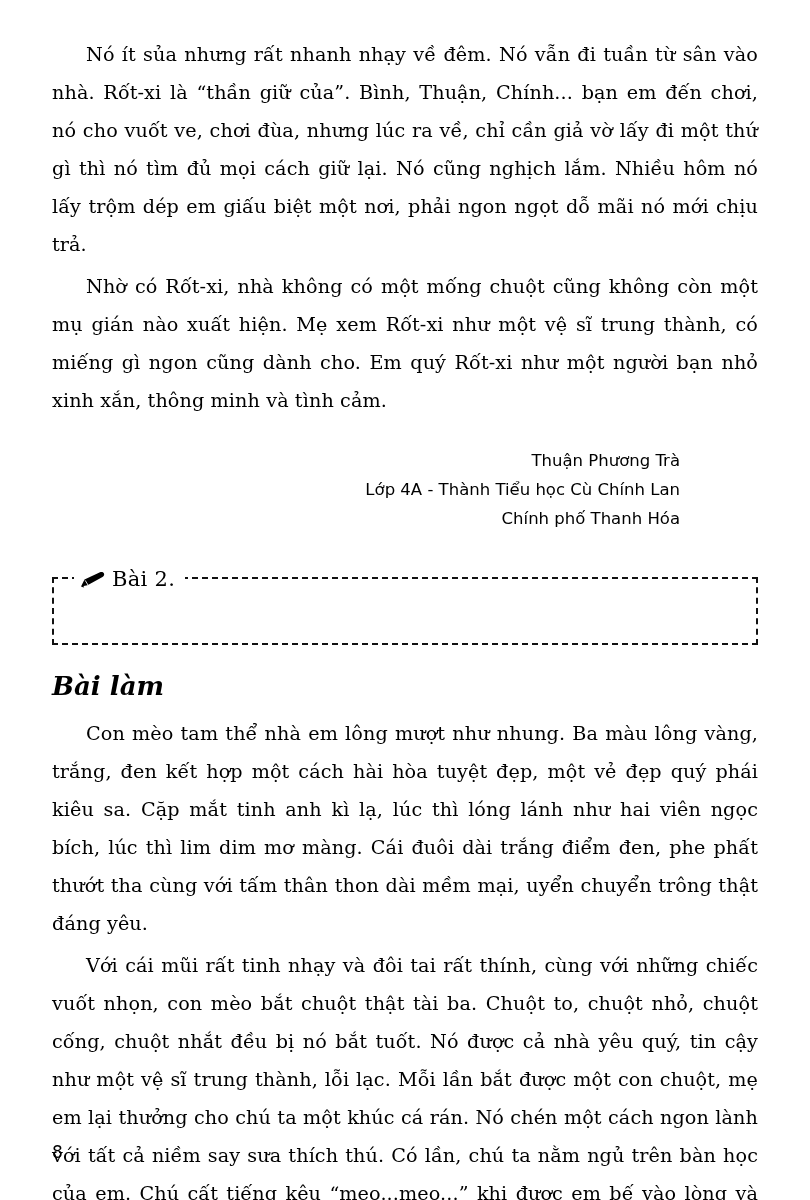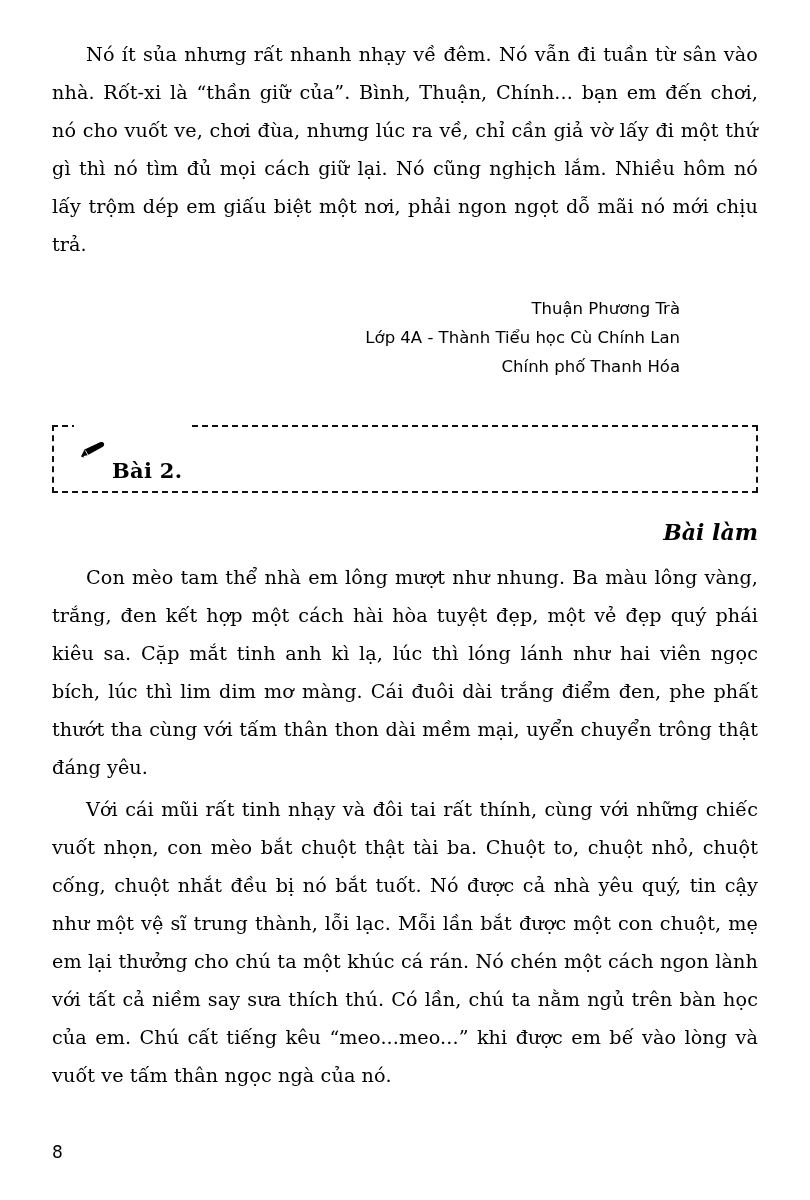--- a/index.html
+++ b/index.html
@@ -67,69 +67,69 @@
     top: 0px;
     background: #ffffff;
     padding: 0 10px 0 6px;
     display: flex;
     align-items: center;
     gap: 6px;
     z-index: 3;
   }
   .exercise-label .title {
     font-family: "DejaVu Serif", serif;
-    font-weight: bold;
+    font-weight: normal;
     font-size: 21px;
     letter-spacing: 0.3px;
-    margin-top: 43px;
   }
   .pencil-icon {
     display: inline-block;
     width: 26px;
     height: 20px;
     position: relative;
     top: 1px;
   }
   .exercise-title {
     position: absolute;
     left: 0;
     right: 0;
     top: 36px;
     text-align: center;
     font-family: "DejaVu Serif", serif;
     font-weight: bold;
     font-size: 19.5px;
   }
   .bailam {
     margin-top: 24px;
-    text-align: right;
+    text-align: left;
     font-family: "DejaVu Serif", serif;
     font-weight: bold;
     font-style: italic;
-    font-size: 22px;
+    font-size: 26px;
   }
   .section-body {
     margin-top: 14px;
   }
   .page-number {
     position: absolute;
     left: 52px;
     bottom: 38px;
     font-family: "DejaVu Sans", sans-serif;
     font-size: 17px;
   }
 </style>
 </head>
 <body>
 
 <div class="page">
 
   <div>
     <p class="body-text indent">Nó ít sủa nhưng rất nhanh nhạy về đêm. Nó vẫn đi tuần từ sân vào nhà. Rốt-xi là “thần giữ của”. Bình, Thuận, Chính... bạn em đến chơi, nó cho vuốt ve, chơi đùa, nhưng lúc ra về, chỉ cần giả vờ lấy đi một thứ gì thì nó tìm đủ mọi cách giữ lại. Nó cũng nghịch lắm. Nhiều hôm nó lấy trộm dép em giấu biệt một nơi, phải ngon ngọt dỗ mãi nó mới chịu trả.</p>
     <div class="para-gap"></div>
+    <p class="body-text indent">Nhờ có Rốt-xi, nhà không có một mống chuột cũng không còn một mụ gián nào xuất hiện. Mẹ xem Rốt-xi như một vệ sĩ trung thành, có miếng gì ngon cũng dành cho. Em quý Rốt-xi như một người bạn nhỏ xinh xắn, thông minh và tình cảm.</p>
 
     <div class="signature">
       <div>Thuận Phương Trà</div>
       <div>Lớp 4A - Thành Tiểu học Cù Chính Lan</div>
       <div>Chính phố Thanh Hóa</div>
     </div>
   </div>
 
   <div class="exercise-block">
     <div class="dashed-box"></div>

